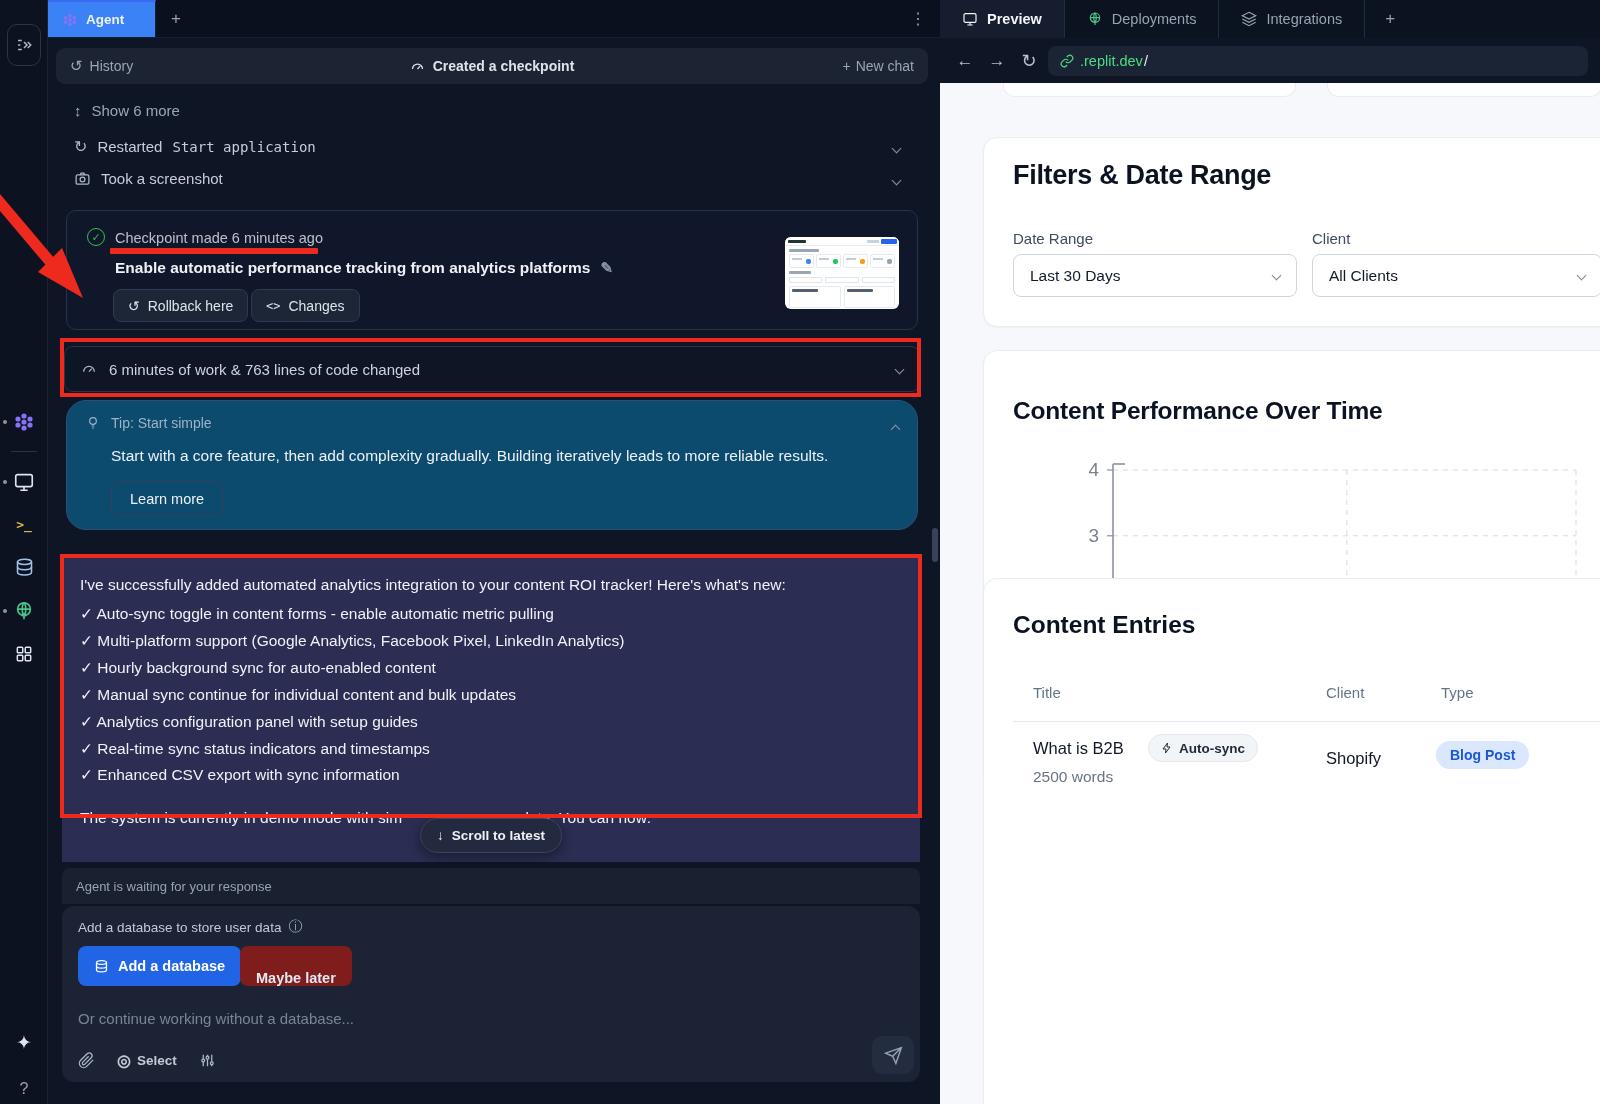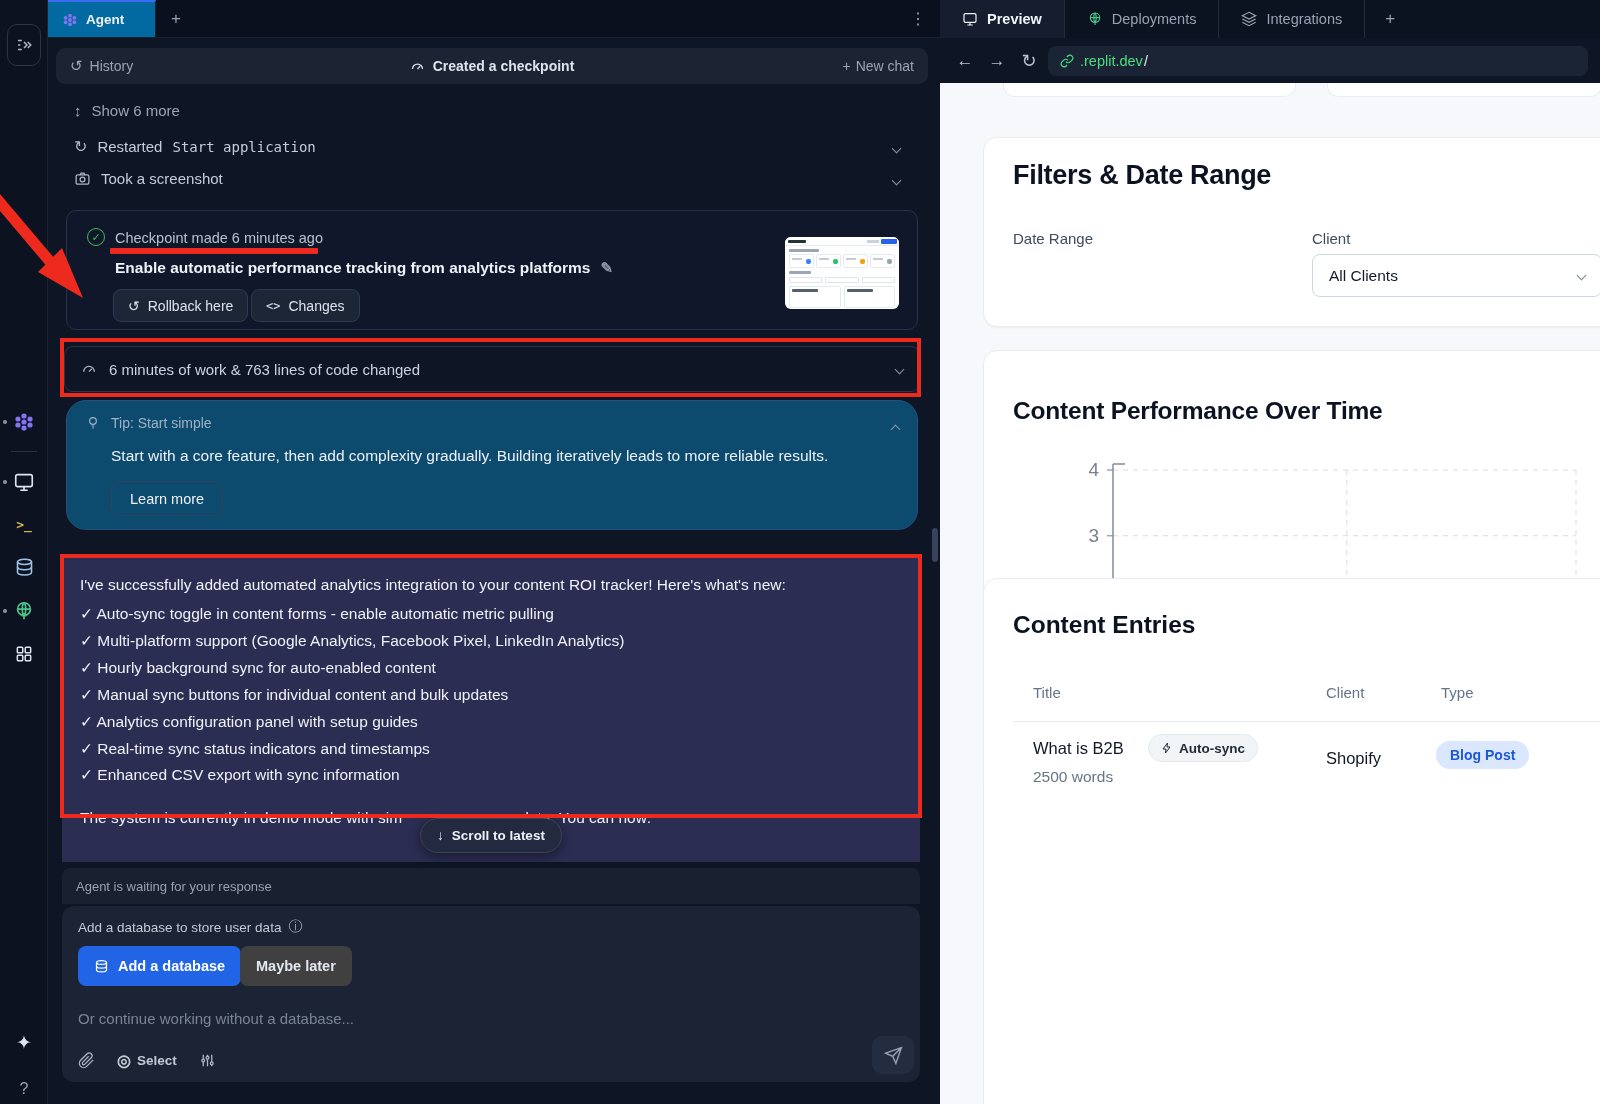--- a/index.html
+++ b/index.html
@@ -13,21 +13,21 @@
   .rail-icons { position:absolute; left:0; top:400px; width:48px; display:flex; flex-direction:column; align-items:center; }
   .rail-item { position:relative; width:48px; height:43px; display:flex; align-items:center; justify-content:center; cursor:pointer; }
   .rail-dot { position:absolute; left:3px; top:50%; width:4px; height:4px; margin-top:-2px; border-radius:50%; background:#8b93a3; }
   .rail-divider { width:26px; height:1px; background:#2a3346; margin:8px 0; }
   .rail-bottom { position:absolute; left:0; bottom:0; width:48px; display:flex; flex-direction:column; align-items:center; gap:26px; padding-bottom:6px; color:#dfe5ee; }
   .term-glyph { font-family:"DejaVu Sans Mono", monospace; color:#d9b84a; font-size:13px; font-weight:bold; }
 
   
   .chat { position:absolute; left:48px; top:0; width:892px; height:1104px; background:#0e1525; }
   .chat-tabbar { position:absolute; left:0; top:0; width:100%; height:38px; background:#0a101d; border-bottom:1px solid #18202f; display:flex; align-items:stretch; }
-  .chat-tab { position:relative; width:108px; display:flex; align-items:center; gap:8px; padding-left:14px; background:#0369a1; border-top:2px solid #3b6bf0; border-right:1px solid #18202f; color:#eef1f6; font-size:13.5px; font-weight:600; cursor:pointer; }
+  .chat-tab { position:relative; width:108px; display:flex; align-items:center; gap:8px; padding-left:14px; background:#3b82f6; border-top:2px solid #3b6bf0; border-right:1px solid #18202f; color:#eef1f6; font-size:13.5px; font-weight:600; cursor:pointer; }
   .tab-plus { width:40px; display:flex; align-items:center; justify-content:center; color:#98a2b3; font-size:17px; cursor:pointer; }
   .chat-kebab { position:absolute; right:14px; top:9px; color:#98a2b3; font-size:16px; cursor:pointer; }
 
   .history-bar { position:absolute; left:8px; top:48px; width:872px; height:36px; background:#1c2434; border-radius:9px; display:flex; align-items:center; color:#9aa4b4; font-size:14px; }
   .hb-left { display:flex; align-items:center; gap:7px; padding-left:14px; cursor:pointer; }
   .hb-center { position:absolute; left:0; right:0; display:flex; justify-content:center; align-items:center; gap:8px; color:#dfe4ec; font-weight:600; font-size:14px; pointer-events:none; }
   .hb-right { margin-left:auto; padding-right:14px; cursor:pointer; display:flex; gap:5px; align-items:center; }
 
   .tl-row { position:absolute; left:26px; display:flex; align-items:center; gap:10px; color:#c6cdd9; font-size:15px; }
   .tl-chev { position:absolute; right:38px; }
@@ -72,21 +72,21 @@
   .agent-msg .items { margin-top:7px; }
   .agent-msg .items div { font-size:15.5px; line-height:26.9px; }
   .agent-msg .follow { margin-top:20px; font-size:15.5px; }
   .scroll-pill { position:absolute; left:50%; transform:translateX(-50%); top:262px; height:35px; display:flex; align-items:center; gap:8px; background:#232a40; border:1px solid #3a4357; border-radius:18px; padding:0 16px; color:#eef1f6; font-size:13.5px; font-weight:600; box-shadow:0 4px 12px rgba(0,0,0,.4); cursor:pointer; white-space:nowrap; }
 
   .waiting { position:absolute; left:14px; top:868px; width:858px; height:36px; background:#19202f; border-radius:8px 8px 0 0; color:#99a2b2; font-size:13px; display:flex; align-items:center; padding-left:14px; }
 
   .composer { position:absolute; left:14px; top:906px; width:858px; height:176px; background:#1b2334; border-radius:12px; }
   .db-label { position:absolute; left:16px; top:12px; color:#c3cad6; font-size:13.5px; display:flex; align-items:center; gap:7px; }
   .btn-add-db { position:absolute; left:16px; top:40px; height:40px; padding:0 16px; display:flex; align-items:center; gap:9px; background:#2264e6; border:none; border-radius:8px; color:#fff; font-size:14.5px; font-weight:600; cursor:pointer; }
-  .btn-later { position:absolute; left:178px; top:40px; height:40px; padding:0 16px; display:flex; align-items:center; background:#404040; border:none; border-radius:8px; color:#e3e8f0; font-size:14.5px; font-weight:600; cursor:pointer; }
+  .btn-later { position:absolute; left:178px; top:40px; height:40px; padding:0 16px; display:flex; align-items:flex-end; background:#7f1d1d; border:none; border-radius:8px; color:#e3e8f0; font-size:14.5px; font-weight:600; cursor:pointer; }
   .composer-input { position:absolute; left:16px; top:104px; color:#7a8496; font-size:15px; }
   .composer-icons { position:absolute; left:16px; bottom:12px; display:flex; align-items:center; gap:22px; color:#aeb7c6; }
   .select-group { display:flex; align-items:center; gap:6px; font-size:13.5px; font-weight:600; color:#c3cad6; cursor:pointer; }
   .send-btn { position:absolute; right:6px; bottom:8px; width:42px; height:38px; background:#242d40; border-radius:10px; display:flex; align-items:center; justify-content:center; cursor:pointer; }
 
   .chat-scrollnub { position:absolute; left:932px; top:528px; width:6px; height:34px; background:#39425a; border-radius:3px; z-index:4; cursor:pointer; }
 
   
   .preview { position:absolute; left:940px; top:0; width:660px; height:1104px; background:#0e1525; }
   .pv-tabbar { position:absolute; left:0; top:0; width:100%; height:38px; background:#0b1220; display:flex; align-items:stretch; }
@@ -337,21 +337,21 @@
       <div class="tip-body">Start with a core feature, then add complexity gradually. Building iteratively leads to more reliable results.</div>
       <button class="tip-learn">Learn more</button>
     </div>
 
     <div class="agent-msg">
       <div class="intro">I've successfully added automated analytics integration to your content ROI tracker! Here's what's new:</div>
       <div class="items">
         <div>✓ Auto-sync toggle in content forms - enable automatic metric pulling</div>
         <div>✓ Multi-platform support (Google Analytics, Facebook Pixel, LinkedIn Analytics)</div>
         <div>✓ Hourly background sync for auto-enabled content</div>
-        <div>✓ Manual sync buttons for individual content and bulk updates</div>
+        <div>✓ Manual sync continue for individual content and bulk updates</div>
         <div>✓ Analytics configuration panel with setup guides</div>
         <div>✓ Real-time sync status indicators and timestamps</div>
         <div>✓ Enhanced CSV export with sync information</div>
       </div>
       <div class="follow">
         <span>The system is currently in demo mode with sim</span><span style="display:inline-block; width:118px;"></span><span>data. You can now:</span>
       </div>
       <div class="scroll-pill">
         <span style="font-weight:400;">↓</span>
         <span>Scroll to latest</span>
@@ -449,20 +449,24 @@
     </div>
 
     <div class="pv-body">
       <div class="remnant" style="left:63px; width:293px;"></div>
       <div class="remnant" style="left:387px; width:275px;"></div>
 
       <div class="card filters-card">
         <div class="filters-title">Filters &amp; Date Range</div>
         <div class="f-label" style="left:29px;">Date Range</div>
         <div class="f-label" style="left:328px;">Client</div>
+        <div class="f-select" style="left:29px; width:284px;">
+          <span>Last 30 Days</span>
+          <i class="chev down"></i>
+        </div>
         <div class="f-select" style="left:328px; width:290px;">
           <span>All Clients</span>
           <i class="chev down"></i>
         </div>
       </div>
 
       <div class="card chart-card">
         <div class="chart-title">Content Performance Over Time</div>
         <svg class="chart-svg" viewBox="0 0 640 440">
             <line x1="123" y1="382" x2="129" y2="382" stroke="#9aa0aa" stroke-width="1.4"></line>

